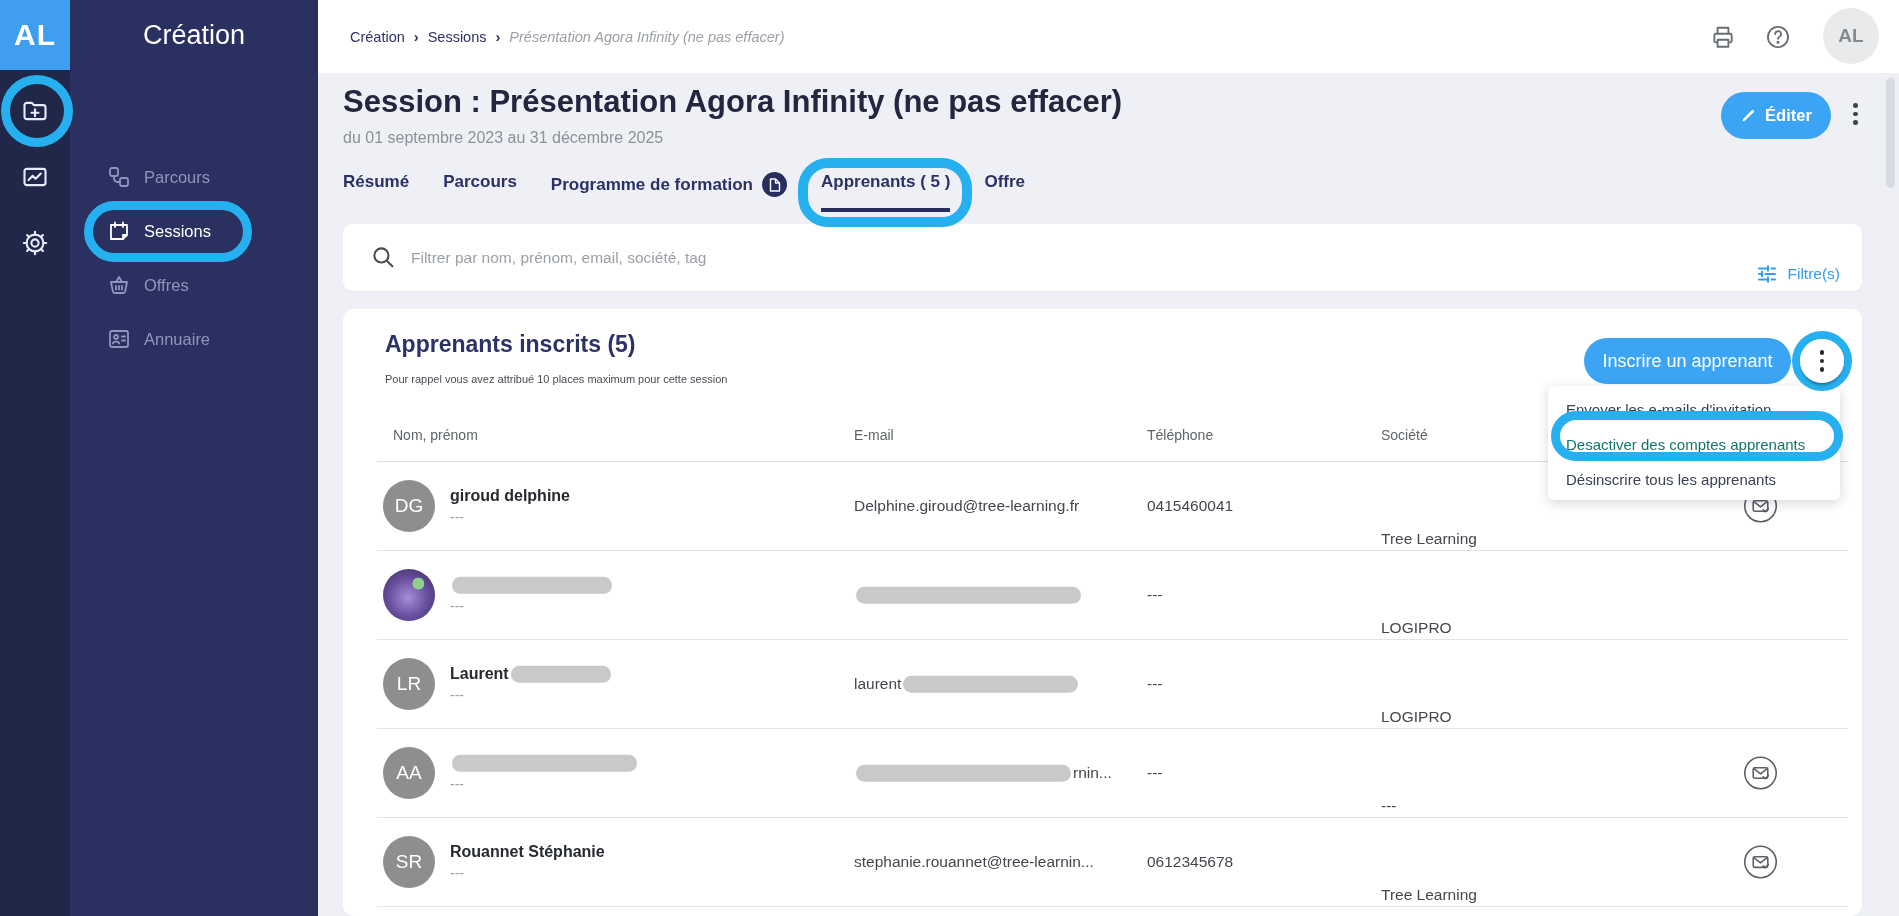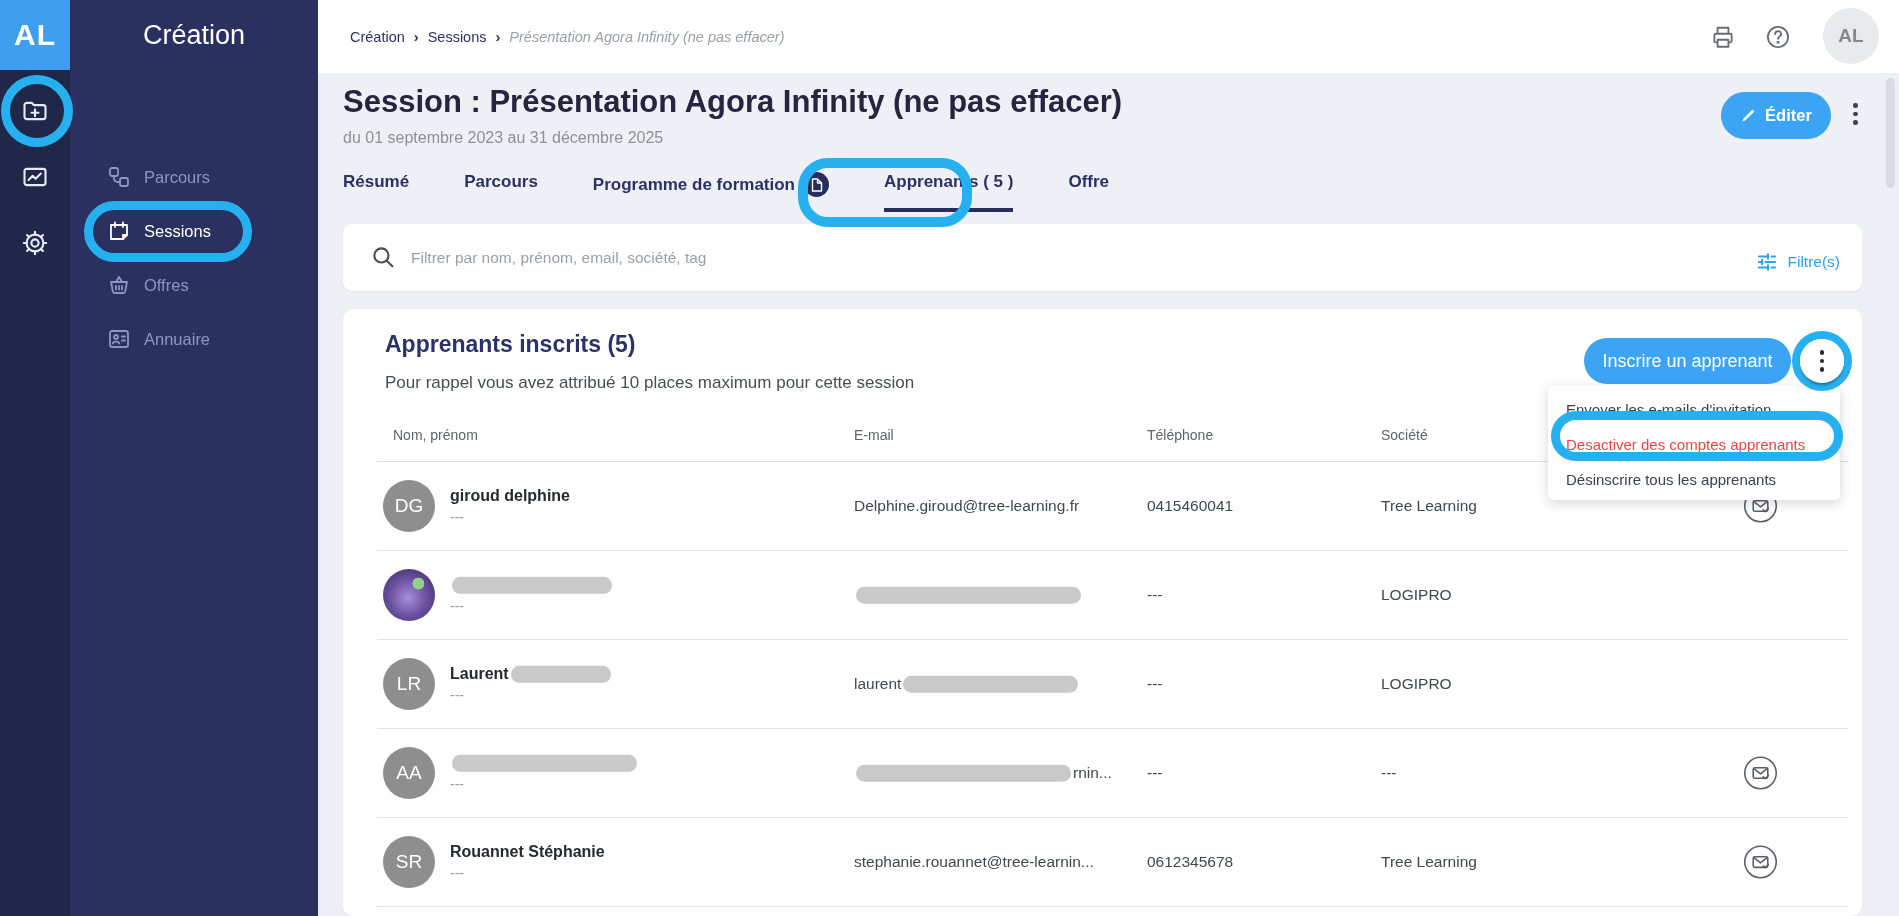--- a/index.html
+++ b/index.html
@@ -32,62 +32,62 @@
               color:#85898f;font-size:19px;font-weight:700;display:flex;align-items:center;justify-content:center;cursor:pointer;}
   
   .page-title{position:absolute;left:343px;top:84px;font-size:31px;font-weight:700;color:#23263e;}
   .page-sub{position:absolute;left:343px;top:129px;font-size:16px;color:#8d9196;}
   .edit-btn{position:absolute;left:1721px;top:92px;width:110px;height:47px;border-radius:24px;background:#3ba4f4;color:#fff;
             font-size:16.5px;font-weight:600;display:flex;align-items:center;justify-content:center;gap:9px;cursor:pointer;}
   .dots{display:flex;flex-direction:column;gap:4px;align-items:center;cursor:pointer;}
   .dots i{width:4.5px;height:4.5px;border-radius:50%;background:#3f434a;}
   .hdr-kebab{position:absolute;left:1853px;top:103px;}
   
-  .tabs{position:absolute;left:343px;top:172px;display:flex;gap:55px;align-items:flex-start;}
+  .tabs{position:absolute;left:343px;top:172px;display:flex;gap:34px;align-items:flex-start;}
   .tab{font-size:17px;font-weight:600;color:#2b3166;padding-bottom:16px;display:flex;align-items:center;gap:9px;cursor:pointer;}
   .tab.active{border-bottom:4px solid #272e5e;}
   .tab-badge{width:25px;height:25px;border-radius:50%;background:#272e5e;display:flex;align-items:center;justify-content:center;}
   
   .searchbar{position:absolute;left:343px;top:224px;width:1519px;height:67px;background:#fff;border-radius:9px;
              box-shadow:0 1px 2px rgba(40,45,80,.05);}
   .search-ic{position:absolute;left:28px;top:21px;color:#4a4e54;}
   .searchbar input{position:absolute;left:66px;top:17px;width:1180px;height:32px;border:none;outline:none;background:transparent;
                    font-family:inherit;font-size:15.5px;color:#333;}
   .searchbar input::placeholder{color:#9ba0a6;}
-  .filter-btn{position:absolute;right:22px;top:4px;height:67px;display:flex;align-items:center;gap:10px;color:#2f9ff2;
+  .filter-btn{position:absolute;right:22px;top:16px;height:67px;display:flex;align-items:center;gap:10px;color:#2f9ff2;
               font-size:15.5px;font-weight:500;cursor:pointer;}
   
   .card{position:absolute;left:343px;top:309px;width:1519px;height:607px;background:#fff;border-radius:10px;
         box-shadow:0 1px 2px rgba(40,45,80,.05);}
   .ln-title{position:absolute;left:42px;top:22px;font-size:23px;font-weight:600;color:#2b3268;}
-  .ln-note{position:absolute;left:42px;top:64px;font-size:17px;color:#494d53;}
+  .ln-note{position:absolute;left:42px;top:64px;font-size:11px;color:#494d53;}
   .enroll-btn{position:absolute;left:1241px;top:29px;width:207px;height:46px;border-radius:23px;background:#3ba4f4;color:#fff;
               font-size:18px;font-weight:500;display:flex;align-items:center;justify-content:center;cursor:pointer;}
   .thead{position:absolute;top:118px;left:0;width:100%;font-size:14px;color:#5f6468;}
   .thead span{position:absolute;white-space:nowrap;}
   .th-divider{position:absolute;top:152px;left:34px;right:14px;height:1px;background:#dddfe3;}
   .rows{position:absolute;top:153px;left:34px;right:14px;}
   .row{position:relative;height:88px;border-bottom:1px solid #e2e4e8;cursor:pointer;}
   .avatar{position:absolute;left:6px;top:50%;transform:translateY(-50%);width:52px;height:52px;border-radius:50%;
           background:#8e8e8e;color:#fff;font-size:19px;font-weight:500;display:flex;align-items:center;justify-content:center;}
   .avatar.photo{background:
       radial-gradient(circle at 68% 28%, #8fd08a 0 11%, rgba(0,0,0,0) 12%),
       radial-gradient(circle at 48% 55%, #a78fd8 0%, #6a4fa0 48%, #352a55 100%);}
   .namecell{position:absolute;left:73px;top:50%;transform:translateY(-50%);}
   .nm{font-size:16px;font-weight:700;color:#26292e;white-space:nowrap;}
   .sub{font-size:14px;color:#9ba0a6;margin-top:4px;}
   .cell{position:absolute;top:50%;transform:translateY(-50%);font-size:15.5px;color:#43474d;white-space:nowrap;}
-  .c-email{left:477px;}.c-phone{left:770px;}.c-comp{left:1004px;}
+  .c-email{left:477px;}.c-phone{left:770px;}.c-comp{left:1004px;margin-top:33px;}
   .bar{display:inline-block;height:17px;background:#c9c9c9;border-radius:9px;vertical-align:middle;margin:0 2px;}
   .mail-btn{position:absolute;left:1366px;top:50%;transform:translateY(-50%);color:#5b5f66;cursor:pointer;}
   
   .dropdown{position:absolute;left:1548px;top:386px;width:292px;height:114px;background:#fff;border-radius:5px;
             box-shadow:0 3px 12px rgba(30,35,60,.18);z-index:40;padding-top:6px;box-sizing:border-box;}
   .menu-item{padding:9px 18px;font-size:15px;color:#3a4150;white-space:nowrap;cursor:pointer;}
-  .menu-item.disabled{color:#ef4444;cursor:default;}
+  .menu-item.disabled{color:#0f766e;cursor:default;}
   
   .kebab-wrap{position:absolute;left:1792px;top:331px;width:60px;height:60px;border-radius:50%;
               border:8px solid #27b0ef;box-sizing:border-box;z-index:65;}
   .kebab-circle{width:44px;height:44px;margin:0;border-radius:50%;background:#fff;display:flex;align-items:center;
                 justify-content:center;box-shadow:0 3px 3px -1px rgba(0,0,0,.35);cursor:pointer;}
   .kebab-circle .dots i{background:#262a33;}
   
   .ring{position:absolute;border:9px solid #27b0ef;box-sizing:border-box;z-index:60;pointer-events:none;}
   .ring-rail{left:1px;top:75px;width:72px;height:72px;border-radius:50%;}
   .ring-sessions{left:84px;top:201px;width:168px;height:61px;border-radius:31px;}

